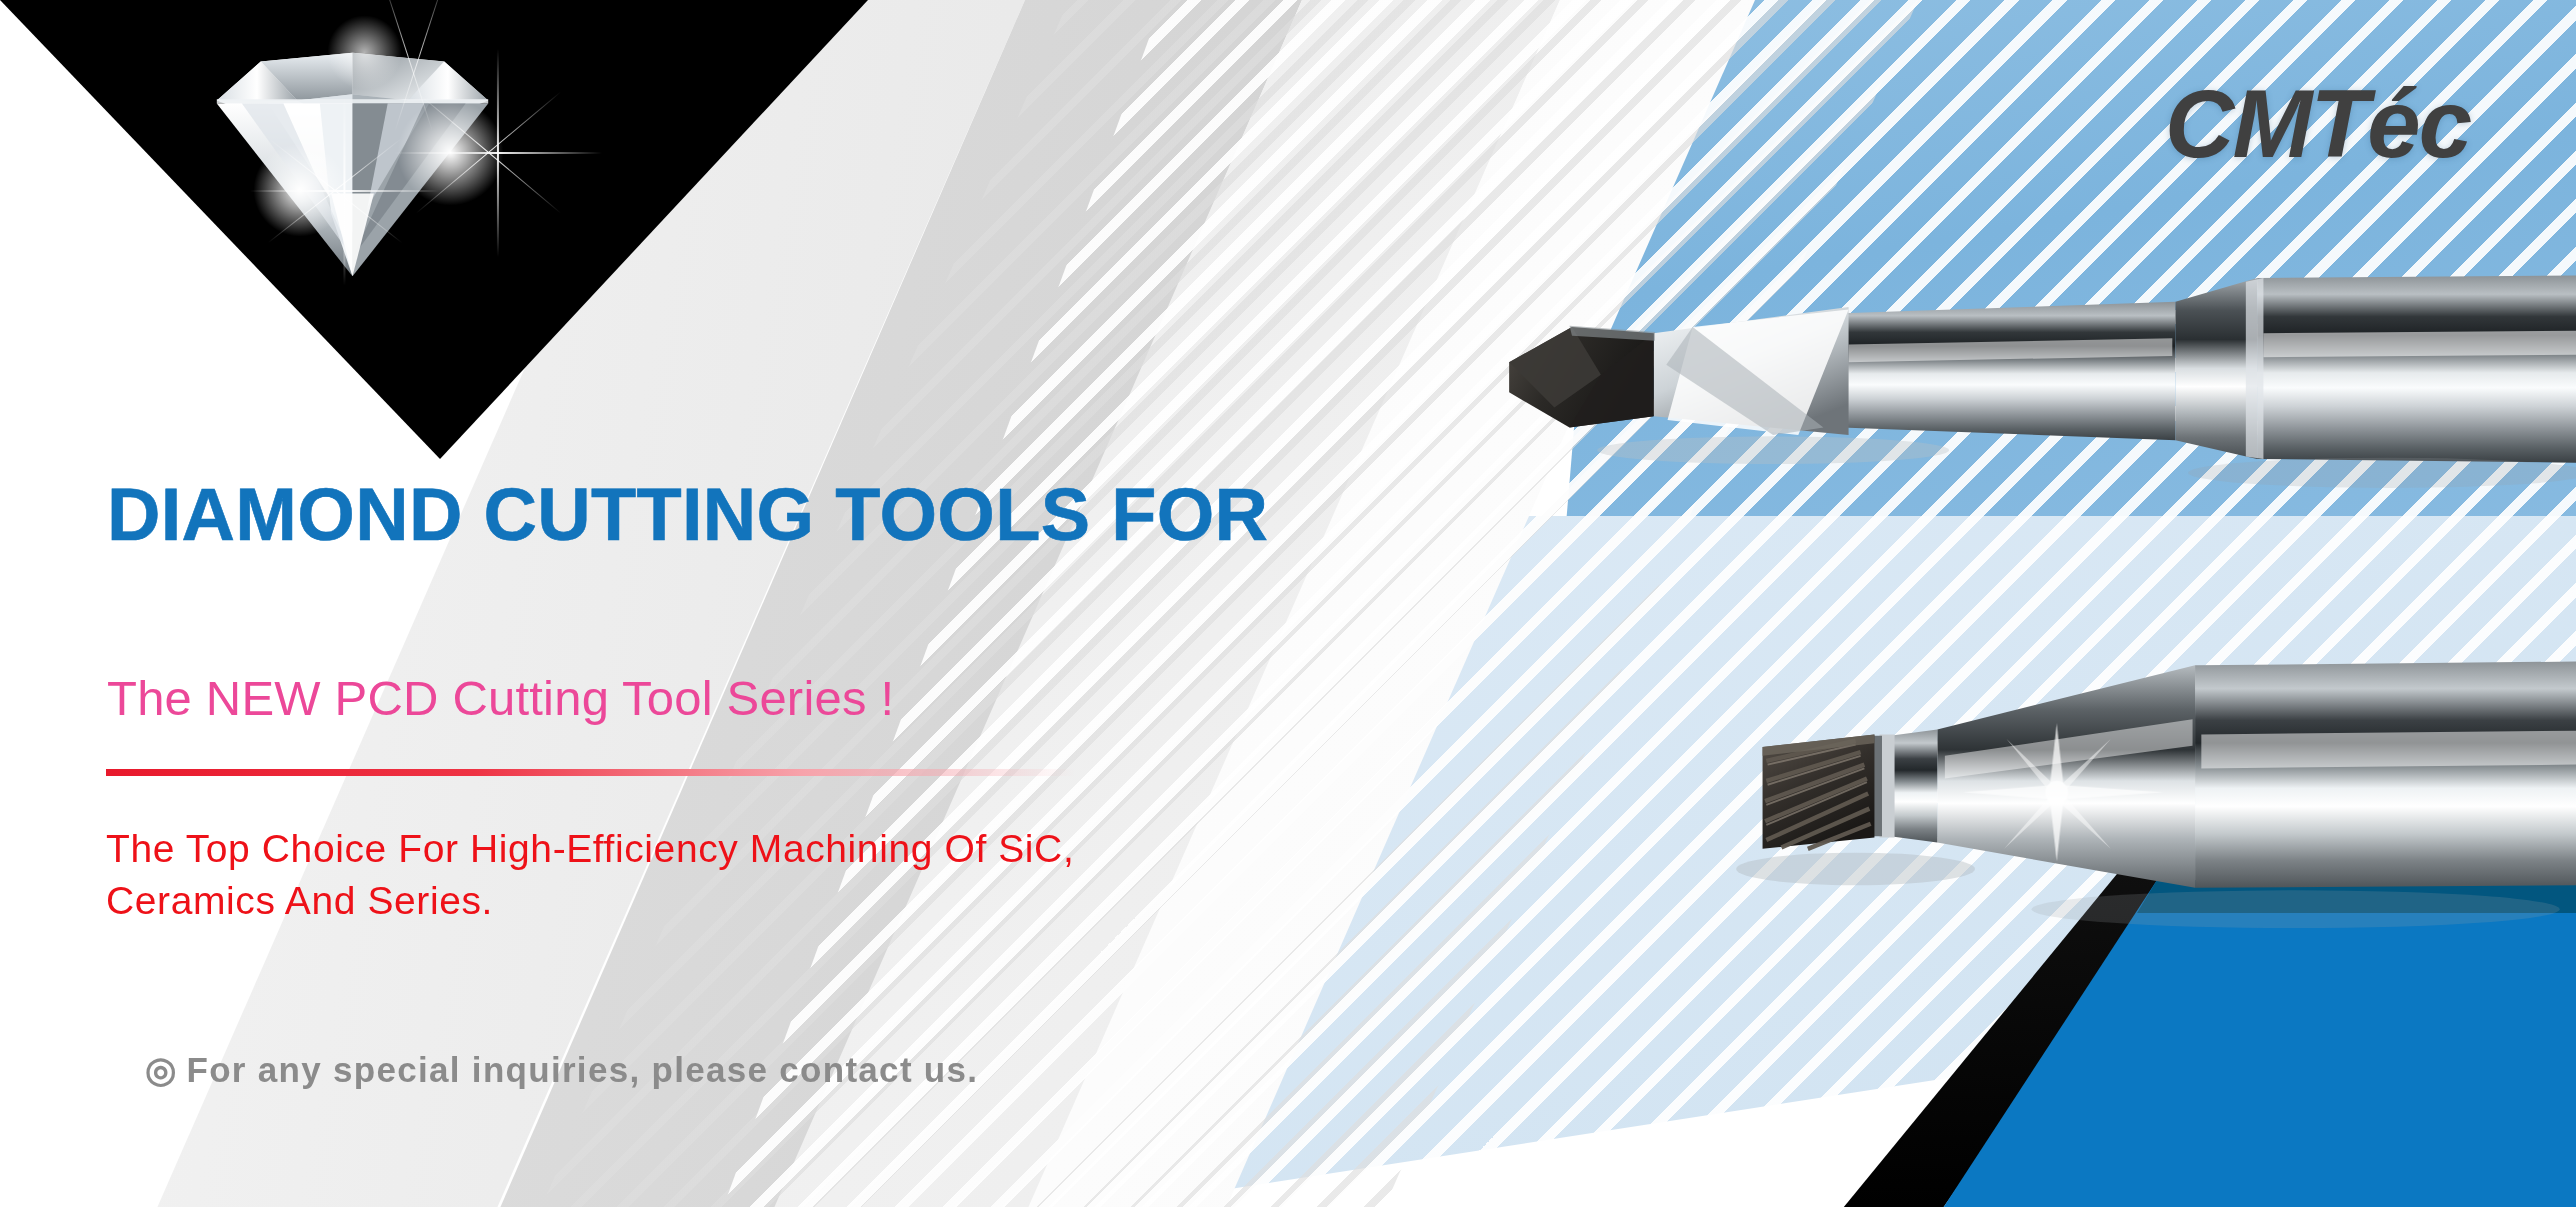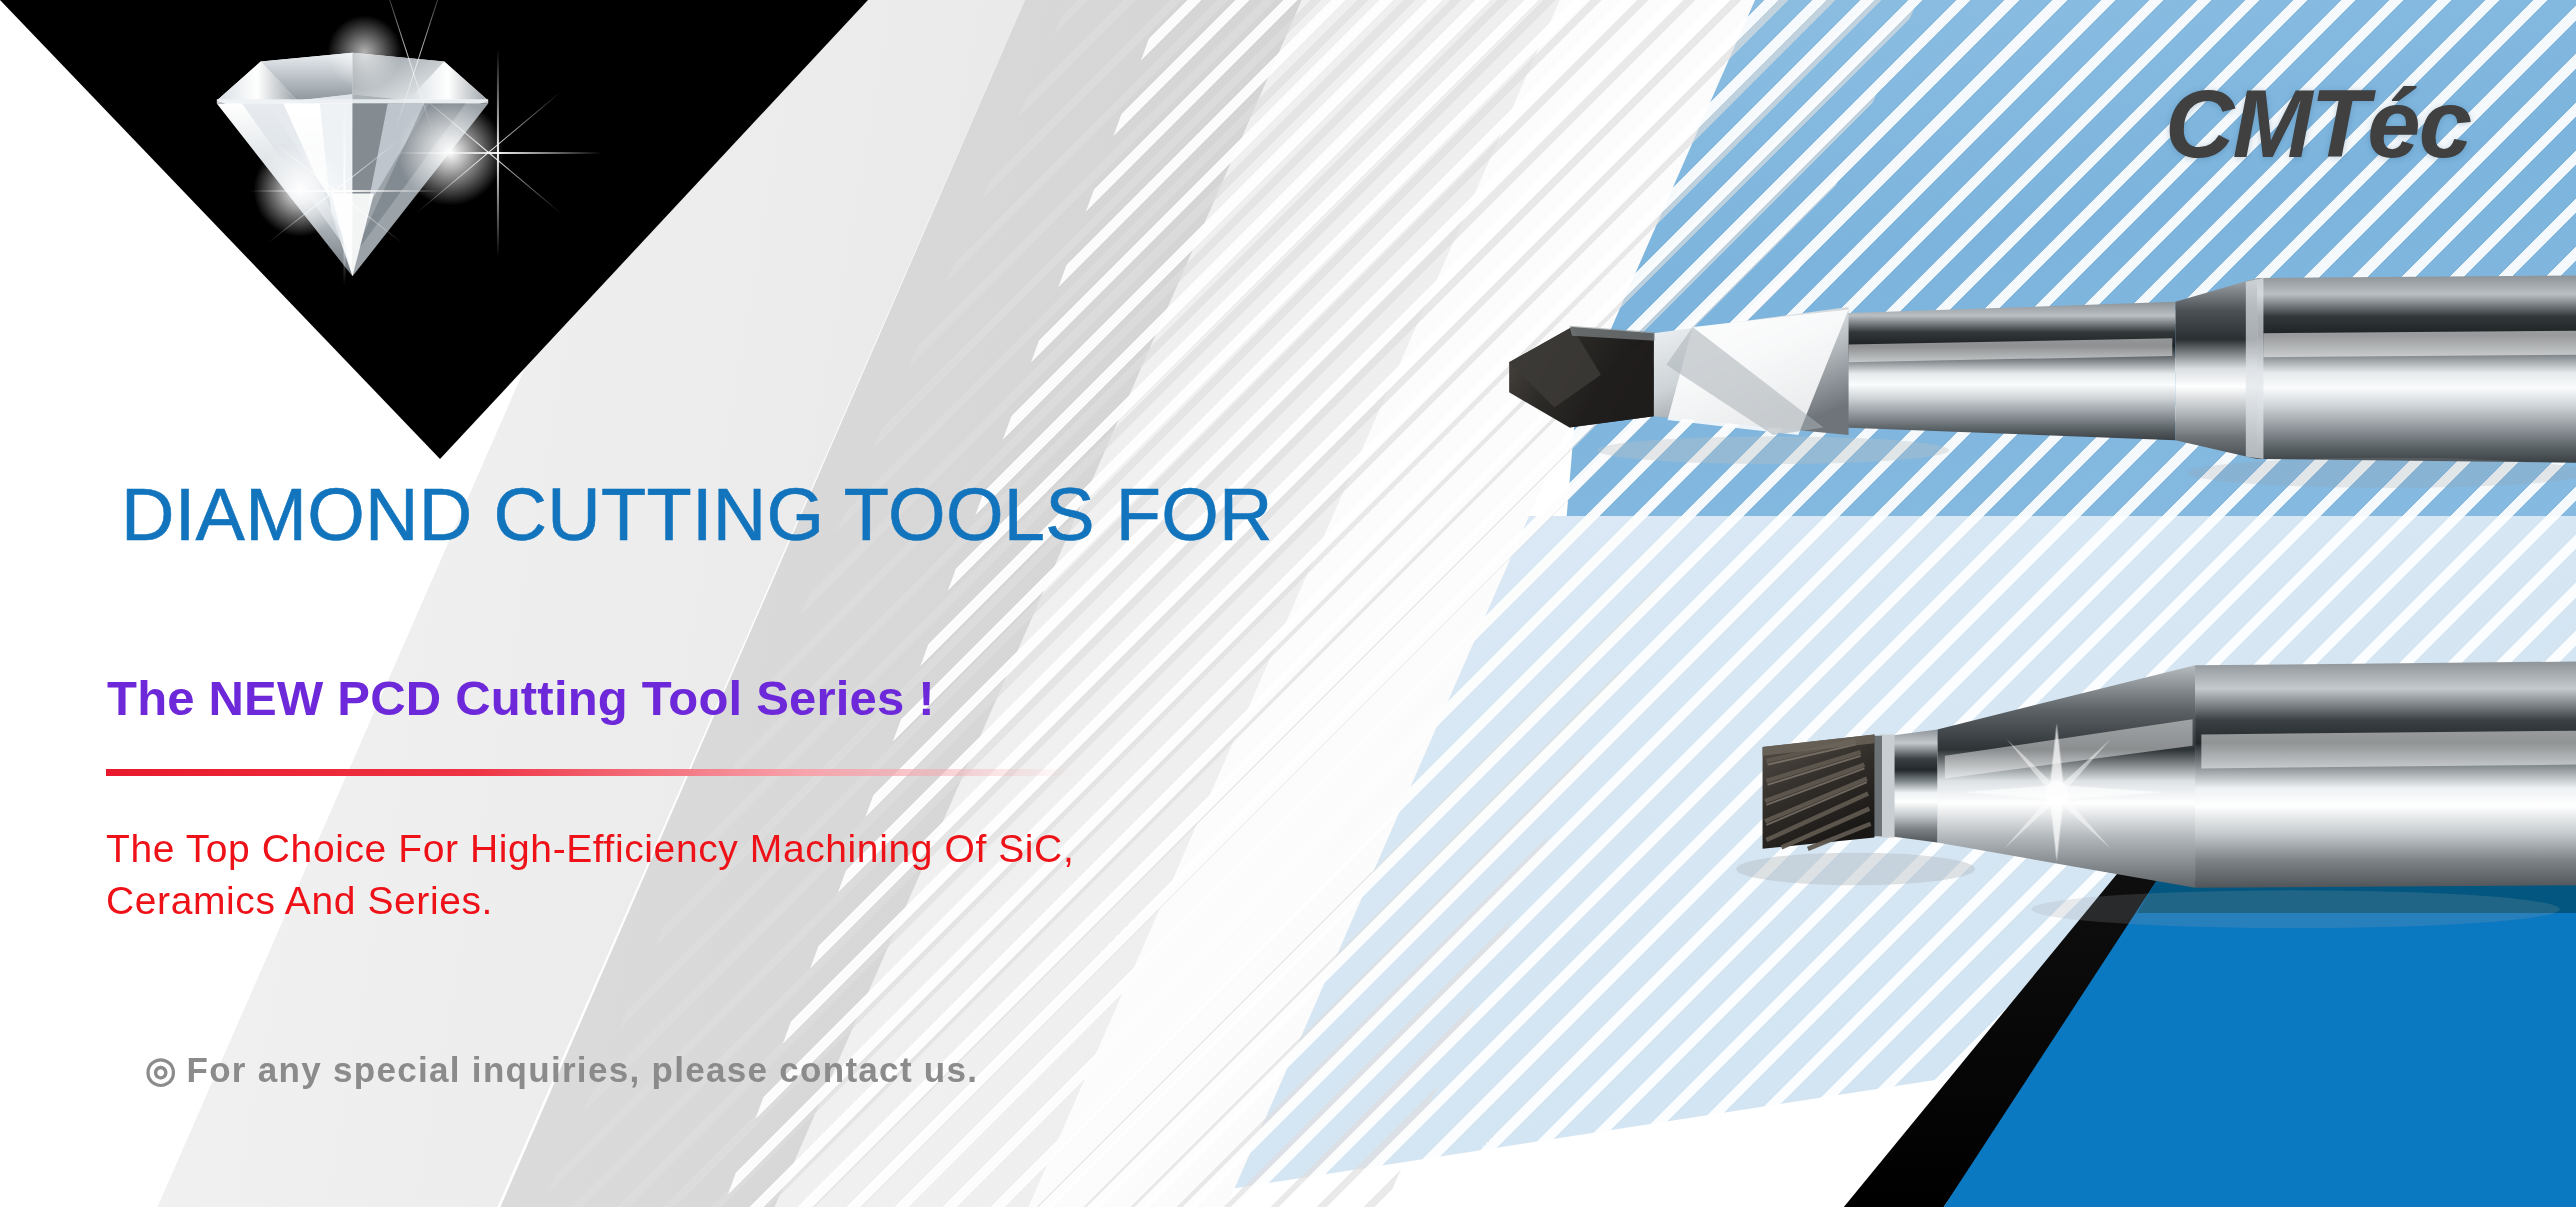--- a/index.html
+++ b/index.html
@@ -102,31 +102,31 @@
     position:absolute;left:0;top:0;width:100%;height:100%;
     background:linear-gradient(180deg,#9a9a9a 0%,#4a4a4a 35%,#111111 68%,#000000 100%);
     clip-path:polygon(2135px 852px, 2170px 880px, 1943px 1208px, 1843px 1208px);
   }
 
   
   .tool{position:absolute;}
 
   
   .headline{
-    position:absolute;left:121px;top:472px;
+    position:absolute;left:107px;top:472px;
     font-size:74px;line-height:1.16;
-    font-weight:normal;letter-spacing:0.3px;
+    font-weight:bold;letter-spacing:0.3px;
     color:#1274bc;
     white-space:nowrap;
     -webkit-text-stroke:0.6px #1274bc;
   }
   .headline .amp{color:#ee1c25;}
   .subhead{
     position:absolute;left:107px;top:670px;
-    font-size:49px;font-weight:bold;color:#6d28d9;
+    font-size:49px;font-weight:normal;color:#ec4899;
     white-space:nowrap;letter-spacing:0.2px;
   }
   .rule{
     position:absolute;left:106px;top:769px;
     width:969px;height:7px;
     background:linear-gradient(90deg,#e8192c 0%,#ee3344 38%,#f7a3ab 72%,rgba(247,163,171,0) 100%);
   }
   .tagline{
     position:absolute;left:106px;top:823px;
     font-size:39px;line-height:1.33;font-weight:normal;

